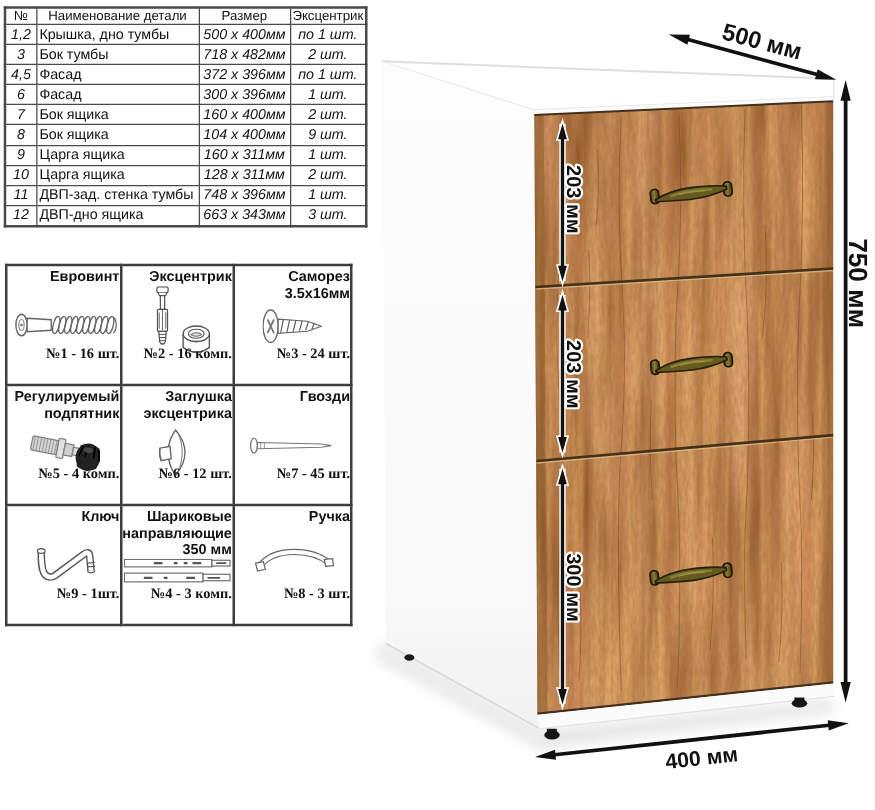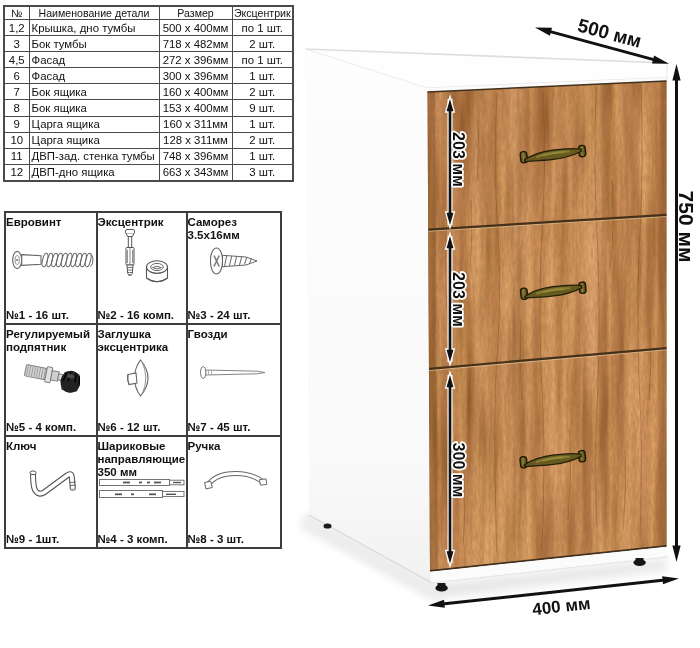--- a/index.html
+++ b/index.html
@@ -2,29 +2,29 @@
 <html><head>
 <meta charset="utf-8">
 <style>
 html,body{margin:0;padding:0;}
 body{width:700px;height:648px;background:#fff;position:relative;overflow:hidden;
   font-family:"Liberation Sans",sans-serif;}
 #parts{position:absolute;left:3px;top:5px;width:289px;border-collapse:collapse;table-layout:fixed;}
 #parts td{border:1px solid #4a4a4a;color:#111;overflow:hidden;white-space:nowrap;padding:0;}
 #parts{border:2px solid #4a4a4a;}
 #parts .hd{font-size:10.6px;text-align:center;height:12px;}
-#parts .c{text-align:center;}
+#parts .c{text-align:center;font-style:italic;}
 #parts .n{padding-left:2px;}
 #parts tr.d td{font-size:11.4px;height:15.1px;}
 #grid{position:absolute;left:4px;top:211px;width:276px;border-collapse:collapse;table-layout:fixed;}
 #grid td{border:2px solid #3d3d3d;width:90px;padding:0;vertical-align:top;}
 #grid .t{letter-spacing:0;}
-#grid .cell{height:110px;position:relative;text-align:left;}
+#grid .cell{height:94px;position:relative;text-align:right;}
 #grid .t{font-weight:bold;font-size:11.5px;line-height:13px;padding-top:3px;color:#111;}
-#grid .q{font-weight:bold;font-size:11.5px;color:#111;position:absolute;bottom:2px;left:0;right:0;}
+#grid .q{font-weight:bold;font-size:11.5px;color:#111;position:absolute;bottom:18px;left:0;right:0;font-family:Liberation Serif, serif;}
 #grid svg{position:absolute;}
 #cab{position:absolute;left:280px;top:0;}
 </style>
 </head>
 <body>
 <table id="parts">
 <colgroup>
       <col style="width:25px">
       <col style="width:130px">
       <col style="width:73px">
@@ -45,39 +45,39 @@
       </tr>
 <tr class="d">
         <td class="c">3</td>
         <td class="n">Бок тумбы</td>
         <td class="c">718 х 482мм</td>
         <td class="c">2 шт.</td>
       </tr>
 <tr class="d">
         <td class="c">4,5</td>
         <td class="n">Фасад</td>
-        <td class="c">272 х 396мм</td>
+        <td class="c">372 х 396мм</td>
         <td class="c">по 1 шт.</td>
       </tr>
 <tr class="d">
         <td class="c">6</td>
         <td class="n">Фасад</td>
         <td class="c">300 х 396мм</td>
         <td class="c">1 шт.</td>
       </tr>
 <tr class="d">
         <td class="c">7</td>
         <td class="n">Бок ящика</td>
         <td class="c">160 х 400мм</td>
         <td class="c">2 шт.</td>
       </tr>
 <tr class="d">
         <td class="c">8</td>
         <td class="n">Бок ящика</td>
-        <td class="c">153 х 400мм</td>
+        <td class="c">104 х 400мм</td>
         <td class="c">9 шт.</td>
       </tr>
 <tr class="d">
         <td class="c">9</td>
         <td class="n">Царга ящика</td>
         <td class="c">160 х 311мм</td>
         <td class="c">1 шт.</td>
       </tr>
 <tr class="d">
         <td class="c">10</td>

